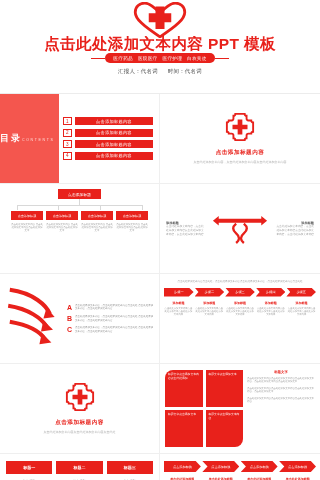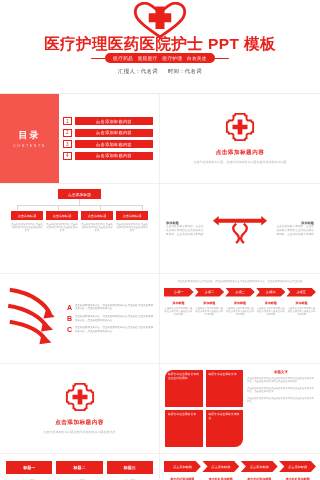--- a/index.html
+++ b/index.html
@@ -29,21 +29,21 @@
 
   .hr { height:1px; background:#ececec; width:100%; }
 
   
   .grid { display:grid; grid-template-columns:1fr 1fr; }
   .slide { height:90px; background:#fff; position:relative; overflow:hidden; border-right:1px solid #efefef; border-bottom:1px solid #efefef; }
   .slide:nth-child(even){ border-right:none; }
 
   
   .toc { display:flex; height:100%; }
-  .toc-left { width:37%; background:#F4564E; display:flex; flex-direction:column; align-items:center; justify-content:center; }
+  .toc-left { width:37%; background:#F4564E; display:flex; flex-direction:row; align-items:center; }
   .toc-left .cn { color:#fff; font-size:9px; font-weight:bold; letter-spacing:2px; }
   .toc-left .en { color:#ffd9d6; font-size:3.6px; letter-spacing:1.6px; margin-top:2px; }
   .toc-right { flex:1; padding:6px 6px 6px 4px; display:flex; flex-direction:column; justify-content:center; gap:3.5px; }
   .toc-row { display:flex; align-items:center; gap:3px; }
   .toc-num { width:9px; height:8px; border:1px solid #E8211B; color:#E8211B; font-size:4.6px; display:flex; align-items:center; justify-content:center; flex:0 0 auto; }
   .toc-bar { flex:1; height:8px; background:#E8211B; color:#fff; font-size:4.2px; display:flex; align-items:center; justify-content:center; letter-spacing:.3px; }
 
   
   .section { display:flex; flex-direction:column; align-items:center; justify-content:center; height:100%; gap:3px; }
   .sect-title { color:#E8211B; font-size:5.6px; font-weight:bold; letter-spacing:.5px; }
@@ -124,21 +124,21 @@
 
   <div class="cover">
     <div class="cover-logo">
       <div class="heart-cross">
         <svg viewBox="0 0 100 64" width="58" height="36">
           <path d="M50 62 C20 42 6 30 6 18 C6 8 14 2 23 2 C31 2 38 7 50 20 C62 7 69 2 77 2 C86 2 94 8 94 18 C94 30 80 42 50 62 Z" fill="none" stroke="#E8211B" stroke-width="5"></path>
           <path d="M42 8 h16 v12 h12 v16 h-12 v12 h-16 v-12 h-12 v-16 h12 z" fill="#E8211B"></path>
         </svg>
       </div>
     </div>
-    <div class="cover-title">医疗护理医药医院护士 PPT 模板</div>
+    <div class="cover-title">点击此处添加文本内容 PPT 模板</div>
     <div class="cover-band">
       <span class="band-line"></span>
       <span class="band-pill">
         <span>医疗药品</span>
         <span>医院医疗</span>
         <span>医疗护理</span>
         <span>白衣天使</span>
       </span>
       <span class="band-line"></span>
     </div>

